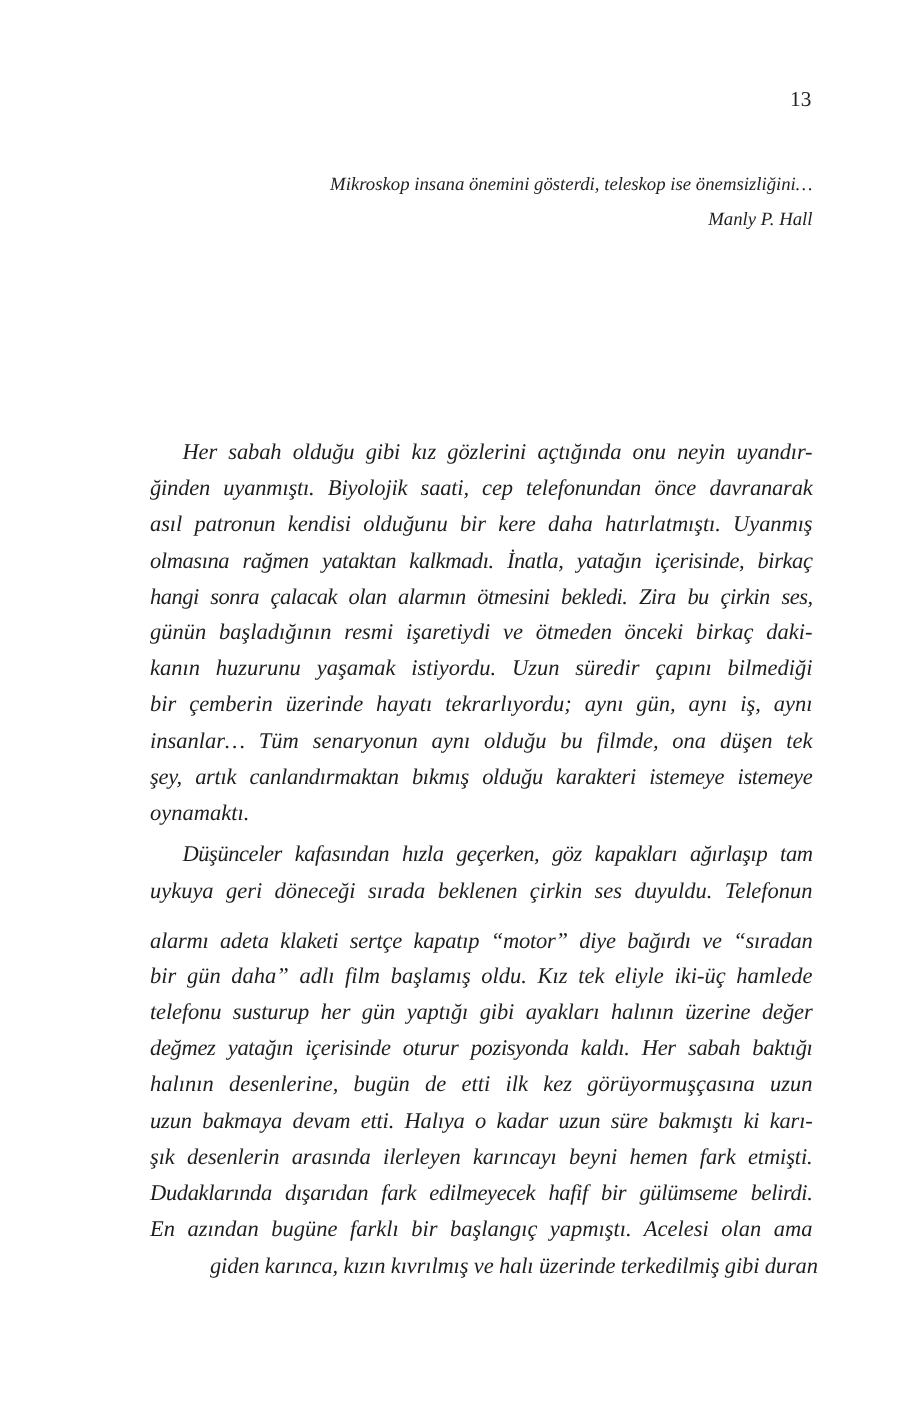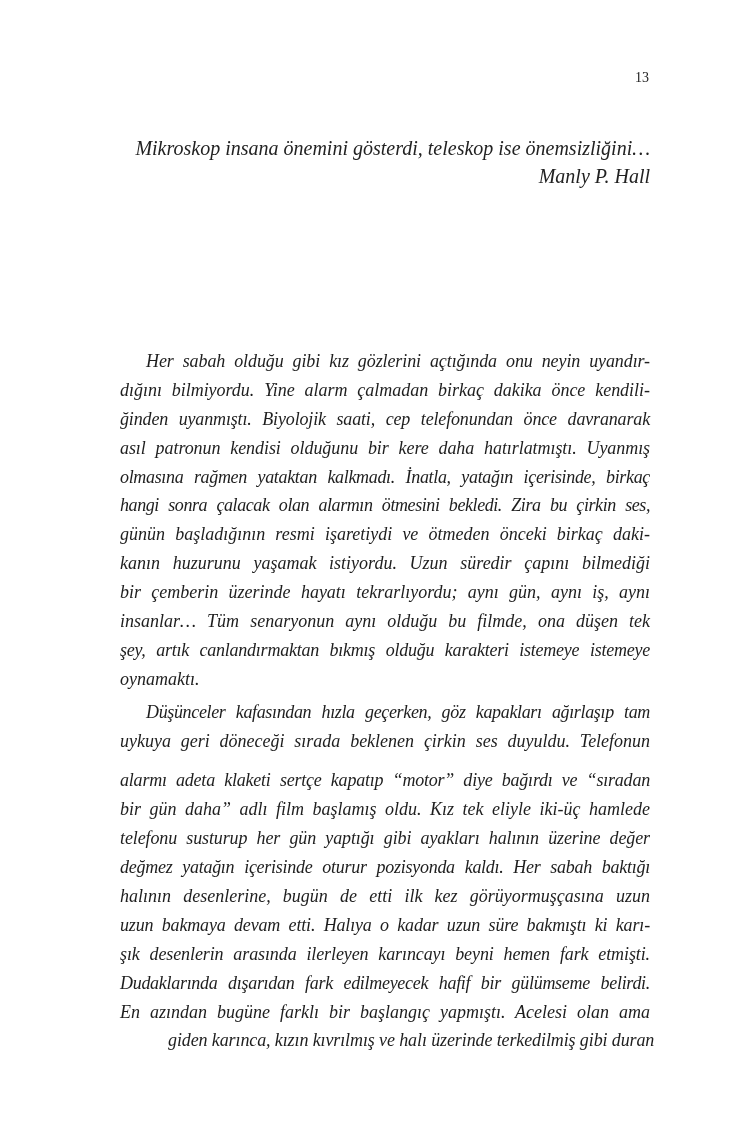--- a/index.html
+++ b/index.html
@@ -4,27 +4,27 @@
   <style>
     html, body { margin: 0; padding: 0; background: #ffffff; }
     body {
       width: 730px; height: 1140px; position: relative; overflow: hidden;
       font-family: "DejaVu Serif", "Liberation Serif", serif;
       color: #1e1e1e;
     }
     .page-number {
       position: absolute; top: 70px; right: 81px;
       font-family: "Liberation Serif", serif;
-      font-size: 14px; color: #222;
+      font-size: 17px; color: #222;
     }
     .epigraph {
       position: absolute; top: 134px; left: 100px; width: 550px;
       text-align: right; font-style: italic;
       font-family: "Liberation Serif", serif;
-      font-size: 20px; line-height: 28px; color: #222;
+      font-size: 15px; line-height: 28px; color: #222;
     }
     .epigraph div { white-space: nowrap; }
     .body-text {
       position: absolute; top: 347px; left: 120px; width: 530px;
       font-family: "Liberation Serif", serif;
       font-style: italic;
       font-size: 18px;
       line-height: 28.9px;
       color: #1e1e1e;
     }
@@ -40,21 +40,20 @@
 <div class="page-number">13</div>
 
 <div class="epigraph">
   <div>Mikroskop insana önemini gösterdi, teleskop ise önemsizliğini…</div>
   <div>Manly P. Hall</div>
 </div>
 
 <div class="body-text" id="body-text">
     <div class="para">
       <span class="line indent" style="letter-spacing: -0.10376px;">Her sabah olduğu gibi kız gözlerini açtığında onu neyin uyandır-</span>
-      <span class="line" style="letter-spacing: -0.0250947px;">dığını bilmiyordu. Yine alarm çalmadan birkaç dakika önce kendili-</span>
       <span class="line" style="letter-spacing: -0.154618px;">ğinden uyanmıştı. Biyolojik saati, cep telefonundan önce davranarak</span>
       <span class="line" style="letter-spacing: -0.0692631px;">asıl patronun kendisi olduğunu bir kere daha hatırlatmıştı. Uyanmış</span>
       <span class="line" style="letter-spacing: -0.331748px;">olmasına rağmen yataktan kalkmadı. İnatla, yatağın içerisinde, birkaç</span>
       <span class="line" style="letter-spacing: -0.414613px;">hangi sonra çalacak olan alarmın ötmesini bekledi. Zira bu çirkin ses,</span>
       <span class="line">günün başladığının resmi işaretiydi ve ötmeden önceki birkaç daki-</span>
       <span class="line">kanın huzurunu yaşamak istiyordu. Uzun süredir çapını bilmediği</span>
       <span class="line">bir çemberin üzerinde hayatı tekrarlıyordu; aynı gün, aynı iş, aynı</span>
       <span class="line">insanlar… Tüm senaryonun aynı olduğu bu filmde, ona düşen tek</span>
       <span class="line" style="letter-spacing: -0.23989px;">şey, artık canlandırmaktan bıkmış olduğu karakteri istemeye istemeye</span>
       <span class="line last">oynamaktı.</span>

